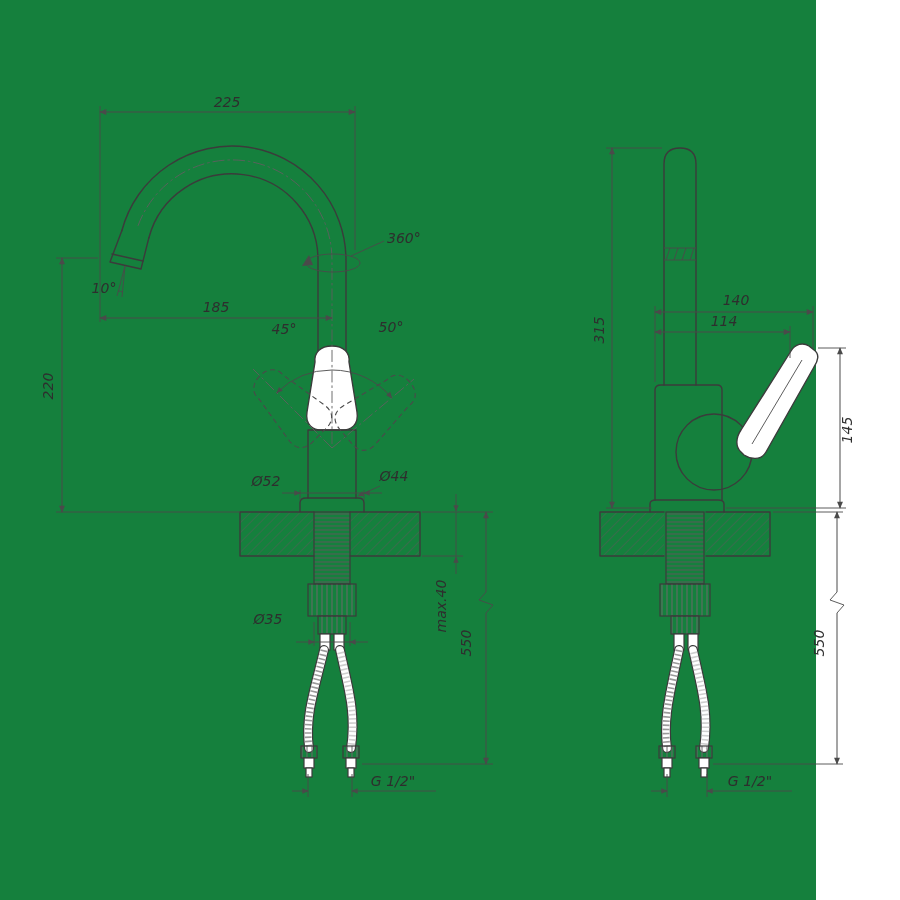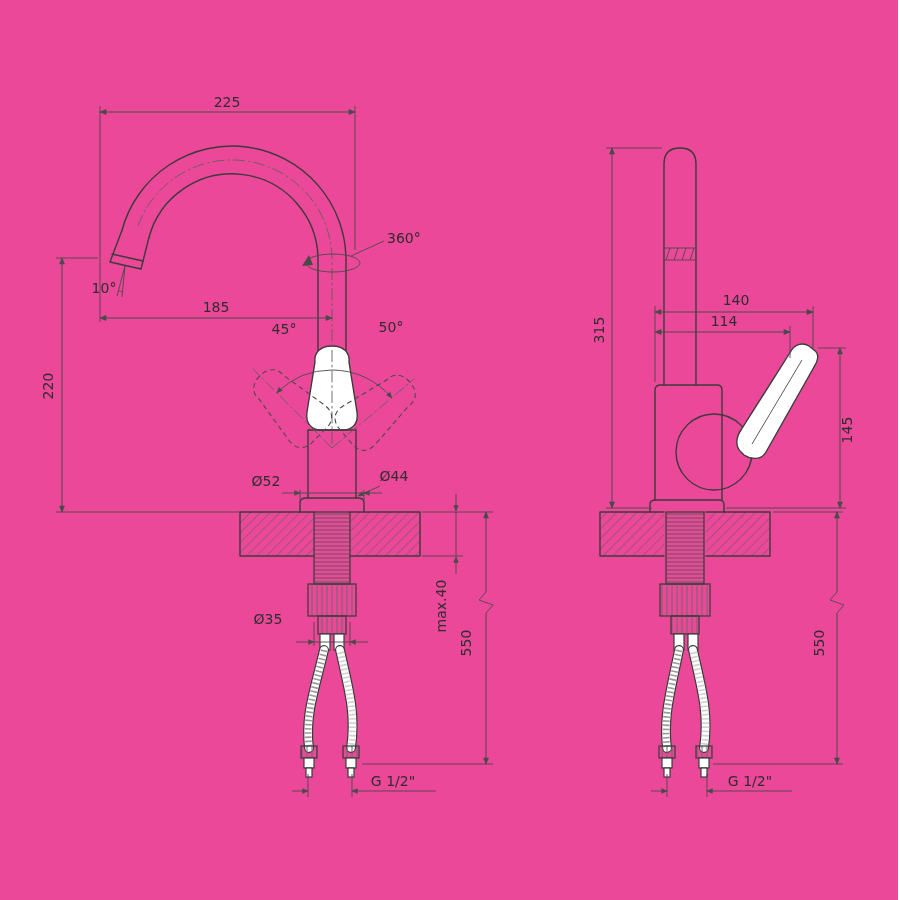--- a/index.html
+++ b/index.html
@@ -1,16 +1,16 @@
 <!DOCTYPE html>
 <html><head>
 <meta charset="utf-8">
 <style>
   html,body{margin:0;padding:0;background:#ffffff;}
-  .stage{width:898px;height:900px;position:relative;background:#ec4899;font-family:"DejaVu Sans",sans-serif;}
+  .stage{width:816px;height:900px;position:relative;background:#15803d;font-family:"DejaVu Sans",sans-serif;font-style:italic;}
   svg{display:block;}
   .obj{stroke:#3b3b3b;stroke-width:1.4;fill:none;stroke-linejoin:round;stroke-linecap:round;}
   .objf{stroke:#3b3b3b;stroke-width:1.4;fill:#ffffff;stroke-linejoin:round;}
   .part{stroke:#3b3b3b;stroke-width:1.2;}
   .cl{stroke:#5f5f5f;stroke-width:0.9;stroke-dasharray:12 3 2.5 3;fill:none;}
   .dash{stroke:#4a4a4a;stroke-width:1.1;stroke-dasharray:5 3.5;fill:none;}
   .dim{stroke:#4a4a4a;stroke-width:1;fill:none;}
   .thin{stroke:#4a4a4a;stroke-width:0.9;fill:none;}
   .hoseO{stroke:#3b3b3b;stroke-width:10;fill:none;stroke-linecap:round;}
   .hoseI{stroke:#ffffff;stroke-width:7.6;fill:none;stroke-linecap:round;}

